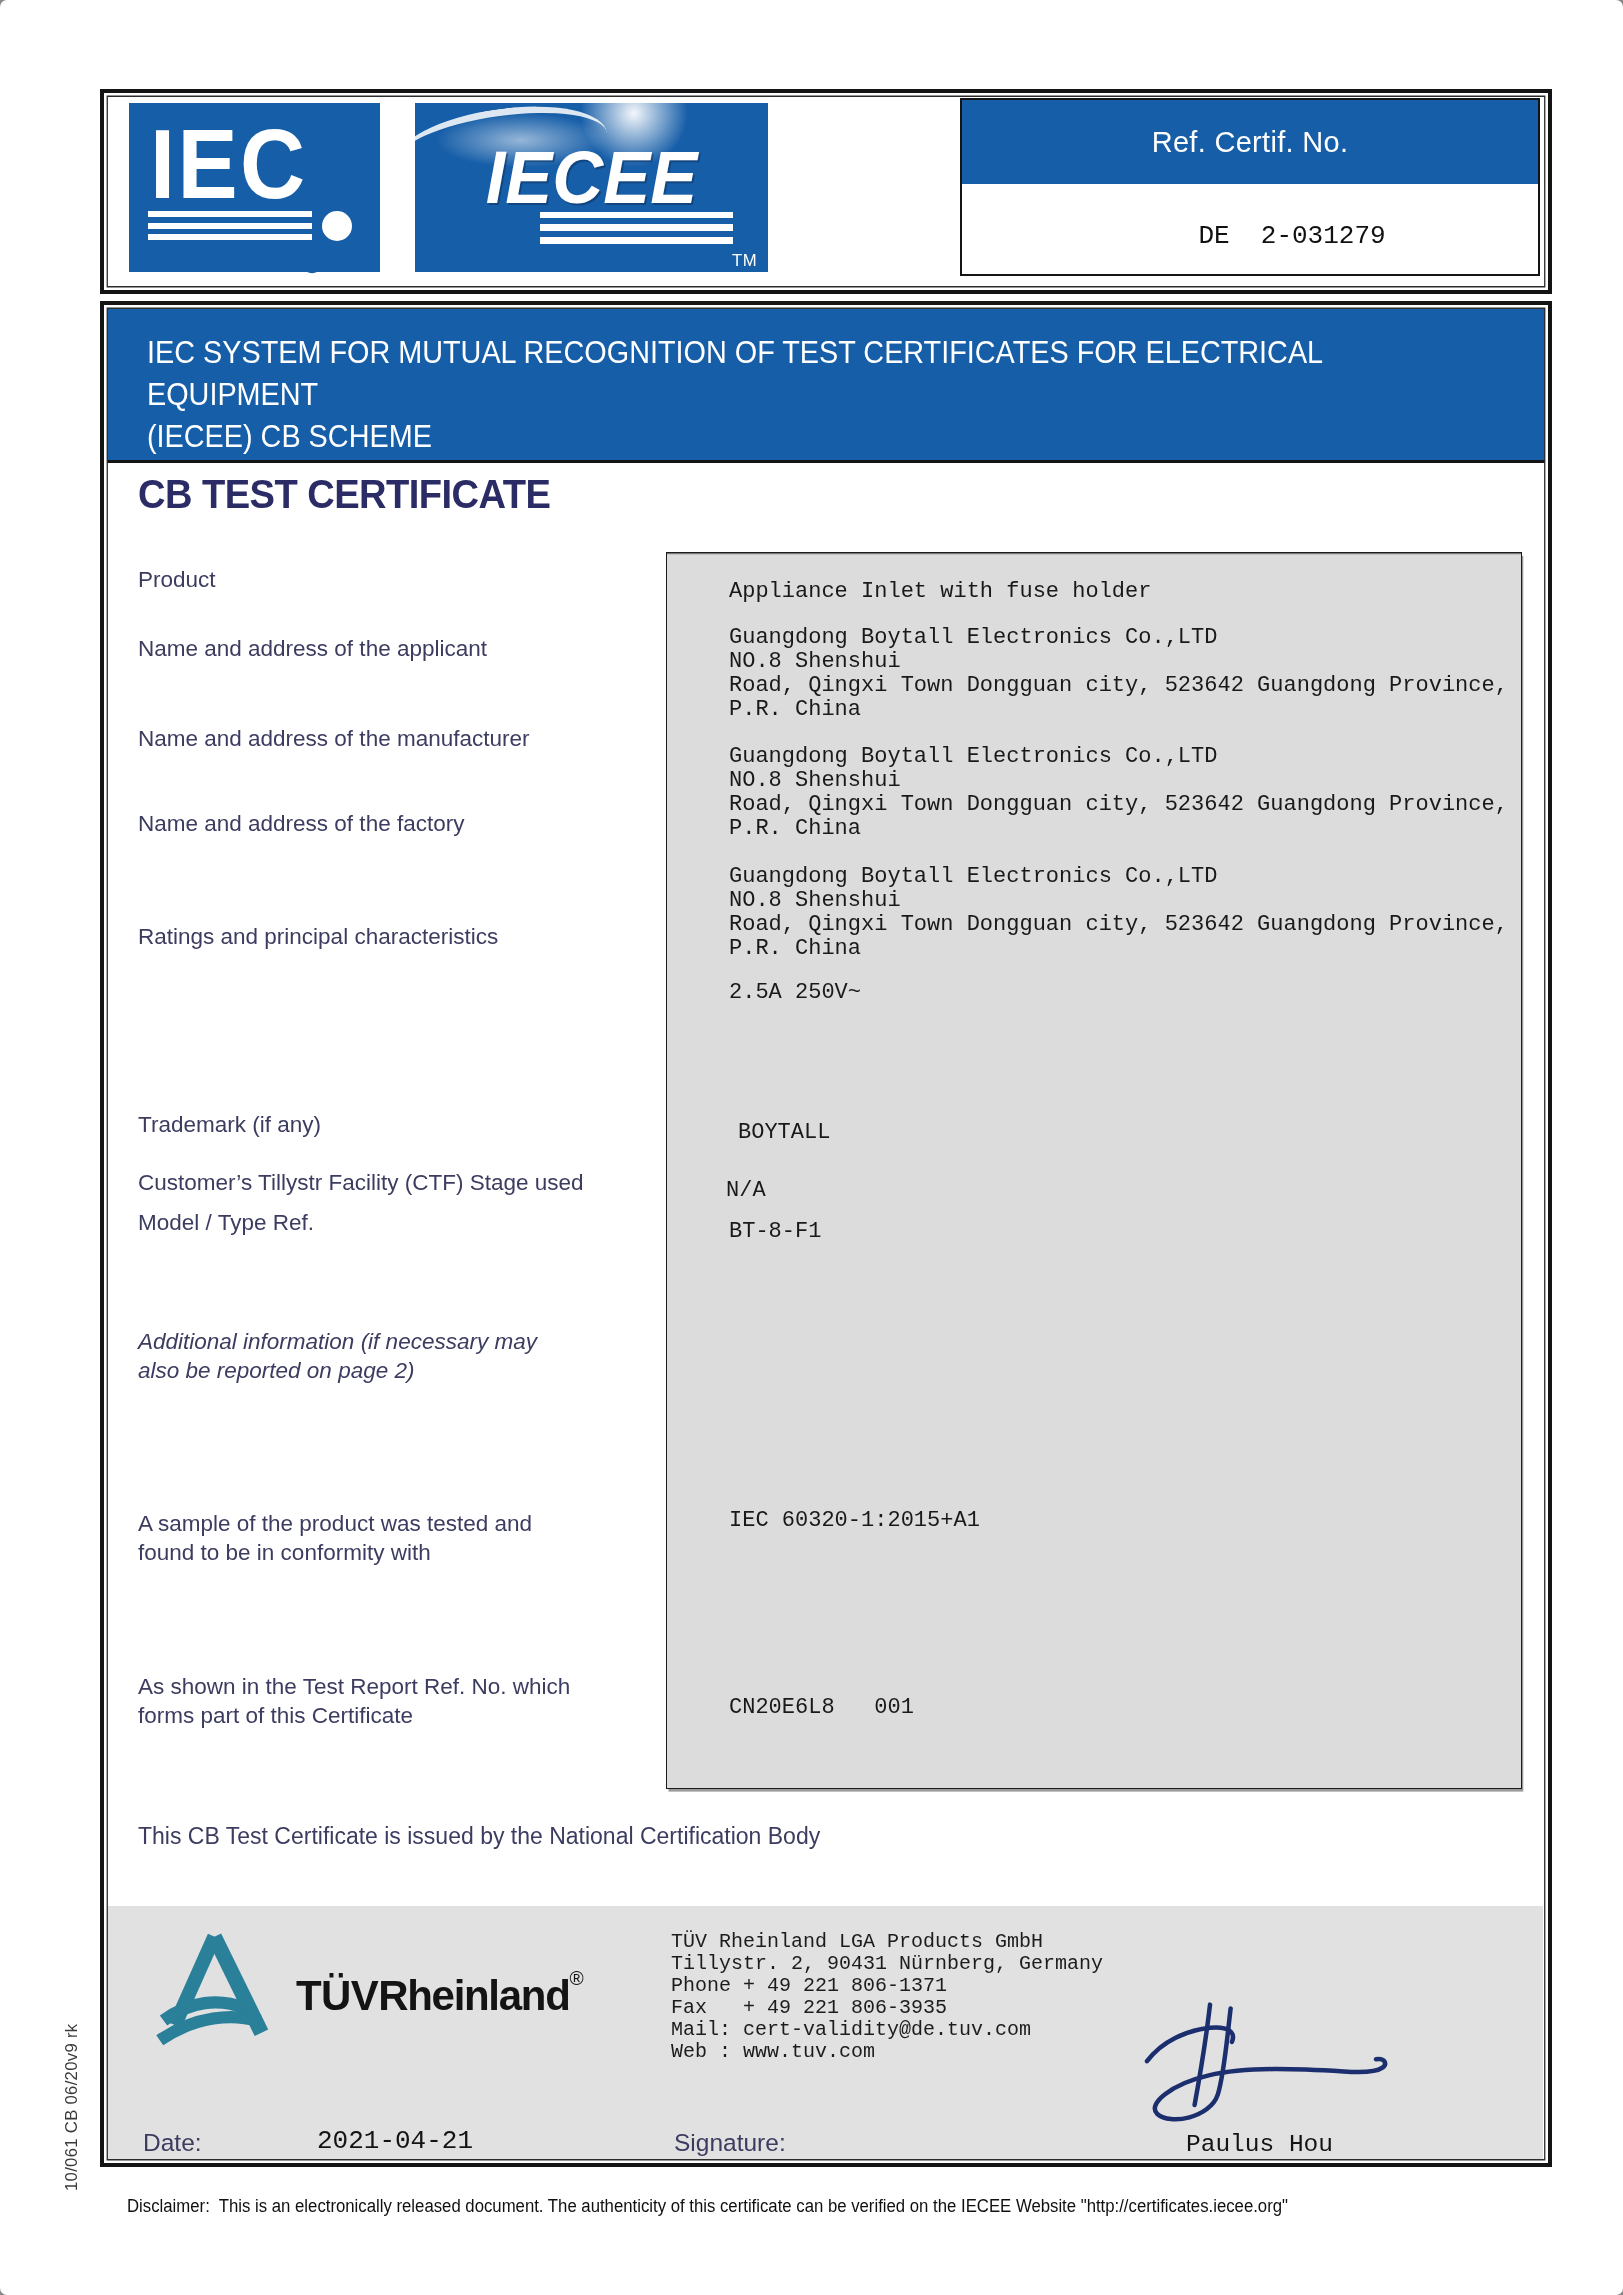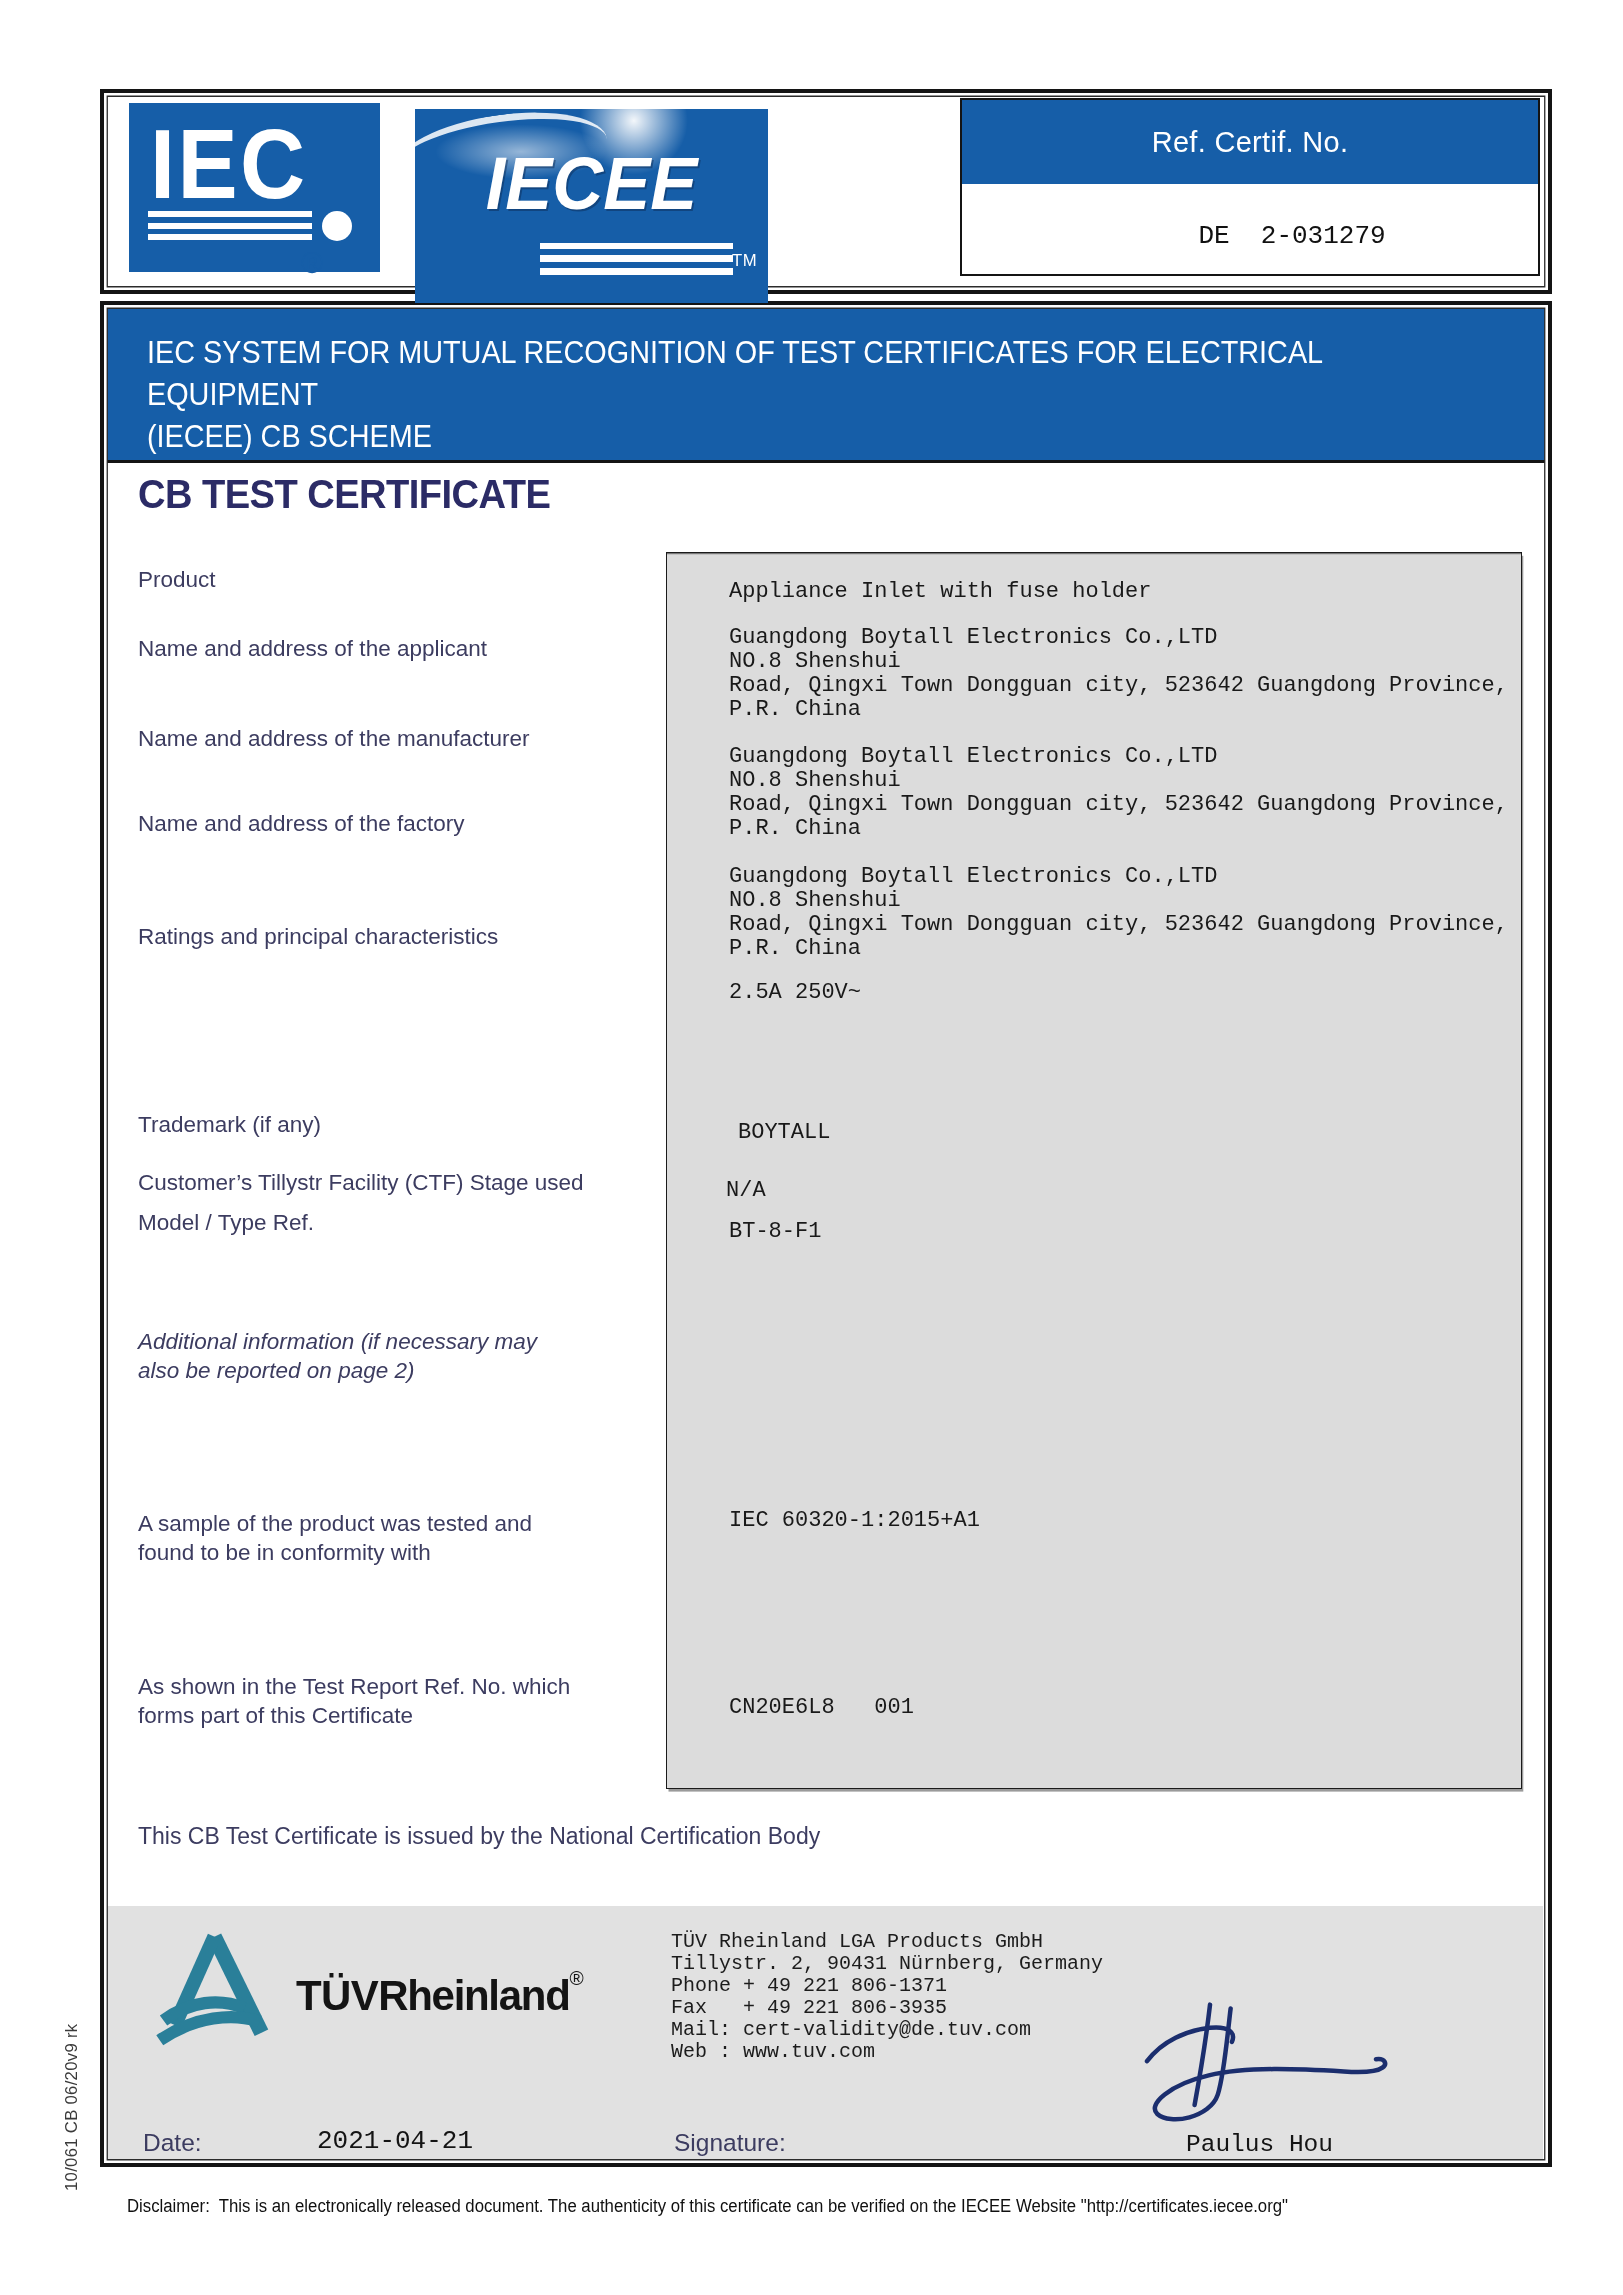--- a/index.html
+++ b/index.html
@@ -5,21 +5,21 @@
   :root{
     --banner-blue:#165EA8;
     --title-navy:#2B2B66;
     --label-navy:#3C3C60;
     --tuv-teal:#2A7F99;
     --signature-ink:#1B2E6E;
     --ink:#161616;
   }
   *{margin:0;padding:0;box-sizing:border-box;}
   body{background:#888;font-family:"Liberation Sans",sans-serif;}
-  .page{position:relative;width:1623px;height:2295px;background:#fff;margin:0 auto;overflow:hidden;}
+  .page{position:relative;width:1623px;height:2295px;background:#fff;margin:0 auto;overflow:hidden;border-radius:7px;}
 
   
   .header-box,.main-box{
     position:absolute;border:4.5px solid #141414;background:transparent;
     box-shadow:inset 0 0 0 2.6px #ffffff, inset 0 0 0 3.9px #2b2b2b;
     z-index:3;pointer-events:none;
   }
   .header-box{left:100px;top:89px;width:1452px;height:205px;}
   .main-box{left:100px;top:301px;width:1452px;height:1866px;}
 
@@ -31,22 +31,22 @@
   
   .iec-logo{position:absolute;left:129px;top:103px;width:251px;height:169px;
     background:var(--banner-blue);z-index:4;}
   .iec-text{color:#fff;font-weight:bold;font-size:98px;letter-spacing:2.6px;
     position:absolute;left:20.6px;top:5.1px;transform:scaleX(.92);transform-origin:left top;}
   .iec-stripes{position:absolute;left:19.3px;bottom:26px;width:164px;}
   .iec-stripes i{display:block;height:5.8px;background:#fff;margin-bottom:5.8px;}
   .iec-dot{position:absolute;right:-40px;top:-0.6px;width:30px;height:30px;border-radius:50%;background:#fff;}
   .reg-mark{position:absolute;left:301px;top:246px;z-index:5;color:var(--banner-blue);
     font-size:30px;font-weight:400;}
-  .iecee-logo{position:absolute;left:415px;top:103px;width:353px;height:194px;
-    background:var(--banner-blue);z-index:4;overflow:hidden;margin-top:6px;}
+  .iecee-logo{position:absolute;left:415px;top:103px;width:353px;height:169px;
+    background:var(--banner-blue);z-index:4;overflow:hidden;}
   .iecee-glow{position:absolute;left:0;top:0;right:0;bottom:0;
     background:
       radial-gradient(circle 77px at 62% 6%, rgba(255,255,255,.95), rgba(255,255,255,0) 70%),
       radial-gradient(ellipse 122px 39px at 30% 22%, rgba(255,255,255,.55), rgba(255,255,255,0) 70%);}
   .iecee-swoosh{position:absolute;left:-19.3px;top:6.4px;width:212px;height:77px;
     border-top:7.7px solid rgba(255,255,255,.85);border-radius:50%;transform:rotate(-8deg);}
   .iecee-text{position:absolute;left:0;right:0;top:31px;text-align:center;color:#fff;
     font-style:italic;font-weight:bold;font-size:75px;letter-spacing:0px;
     text-shadow:1.9px 1.9px 0 rgba(10,40,80,.45);transform:scaleX(.94);}
   .iecee-stripes{position:absolute;right:35px;bottom:22px;width:193px;}

